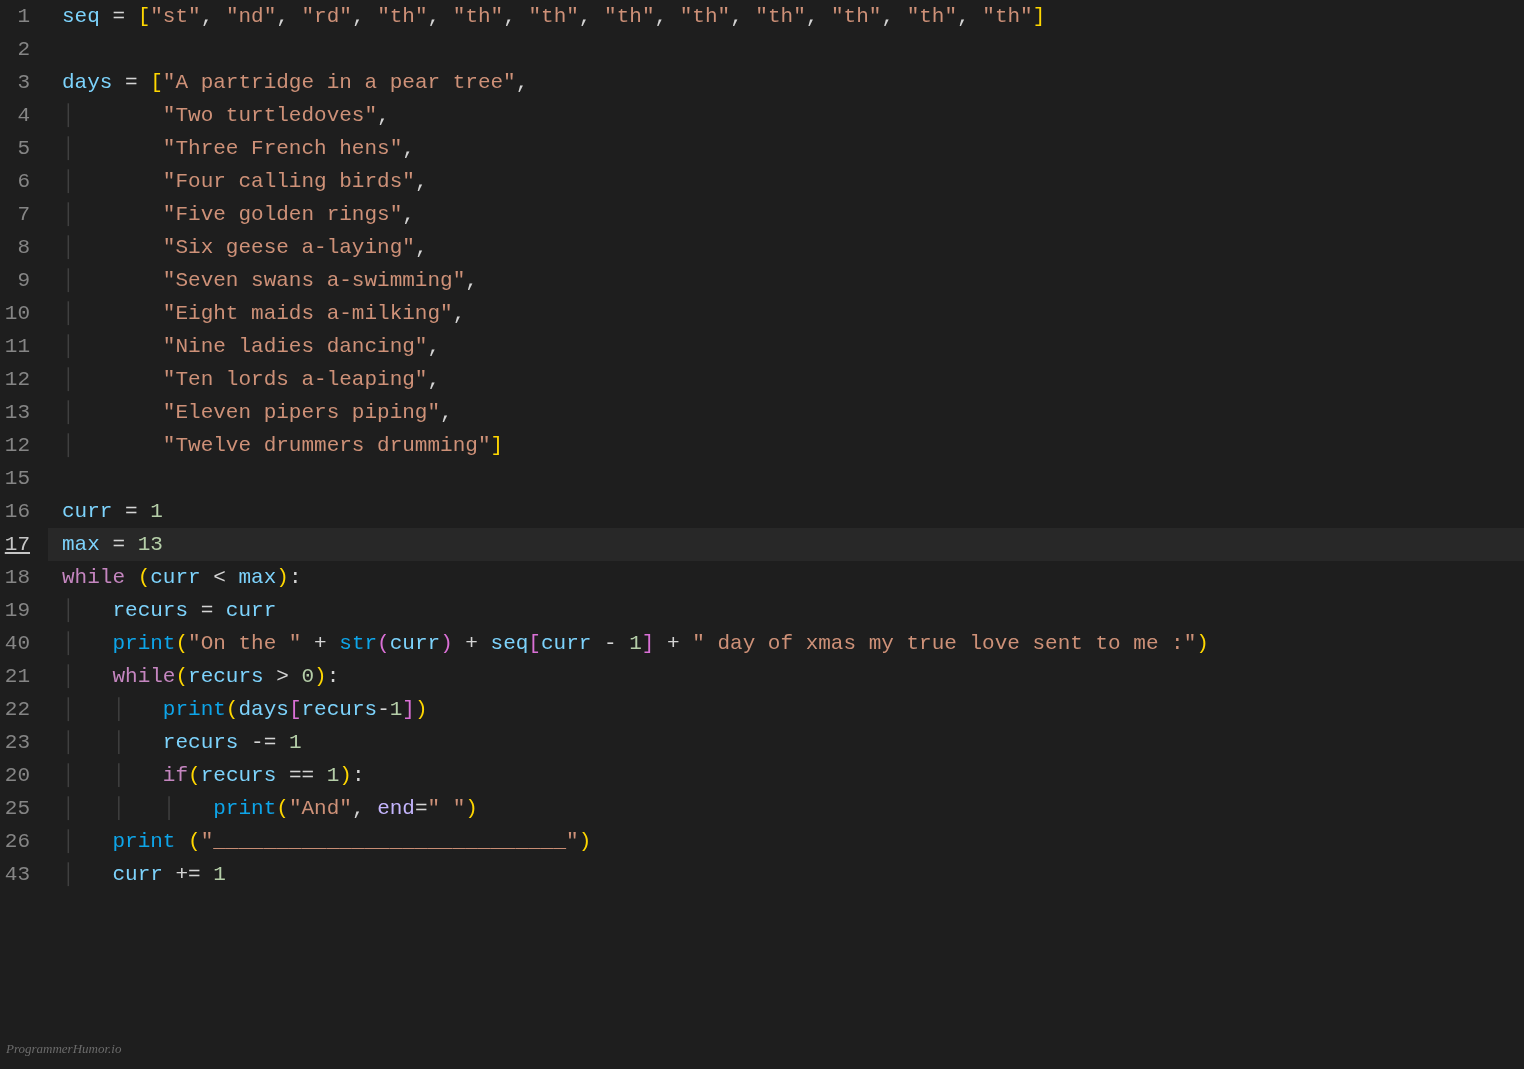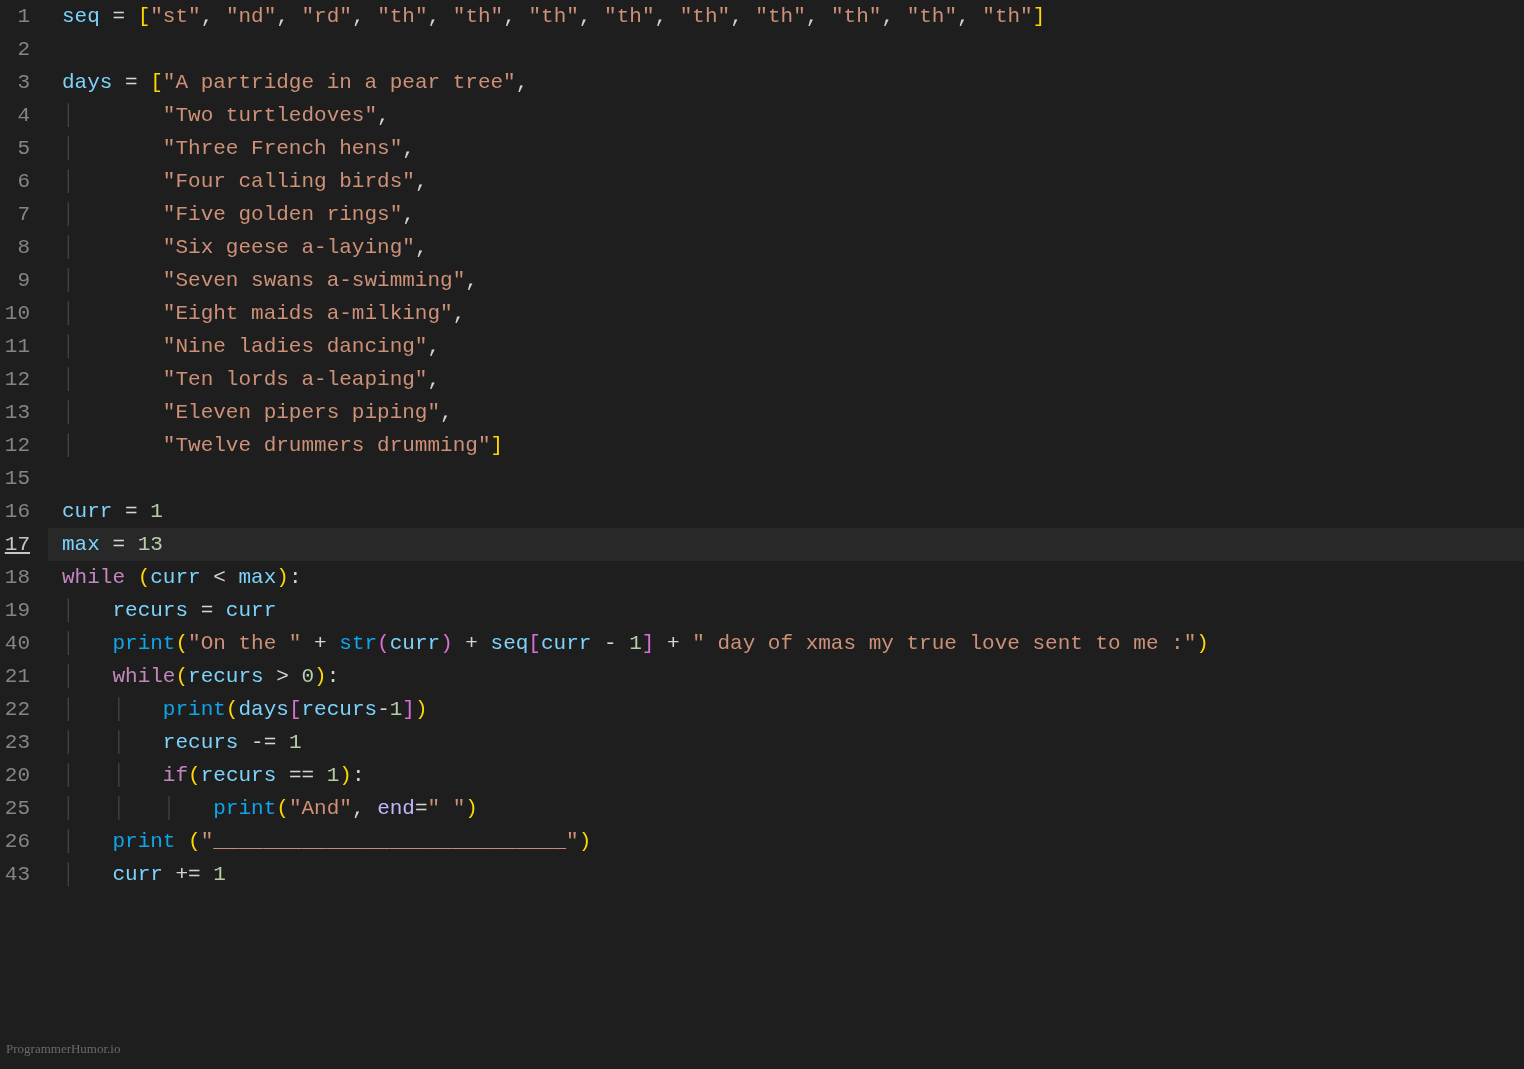--- a/index.html
+++ b/index.html
@@ -50,20 +50,21 @@
   .tk-num   { color: #b5cea8; }
   .tk-kw    { color: #c586c0; }
   .tk-func  { color: #0ea5e9; }
   .tk-param { color: #c4b5fd; }
 
   .watermark {
     position: absolute;
     bottom: 4px;
     left: 6px;
     font-size: 13px;
+    font-style: italic;
     color: #6b6b6b;
     font-family: Georgia, serif;
   }
 </style>
 </head>
 <body>
 
 <div class="editor">
   <div class="gutter" id="gutter">
       <div class="ln">1</div>

